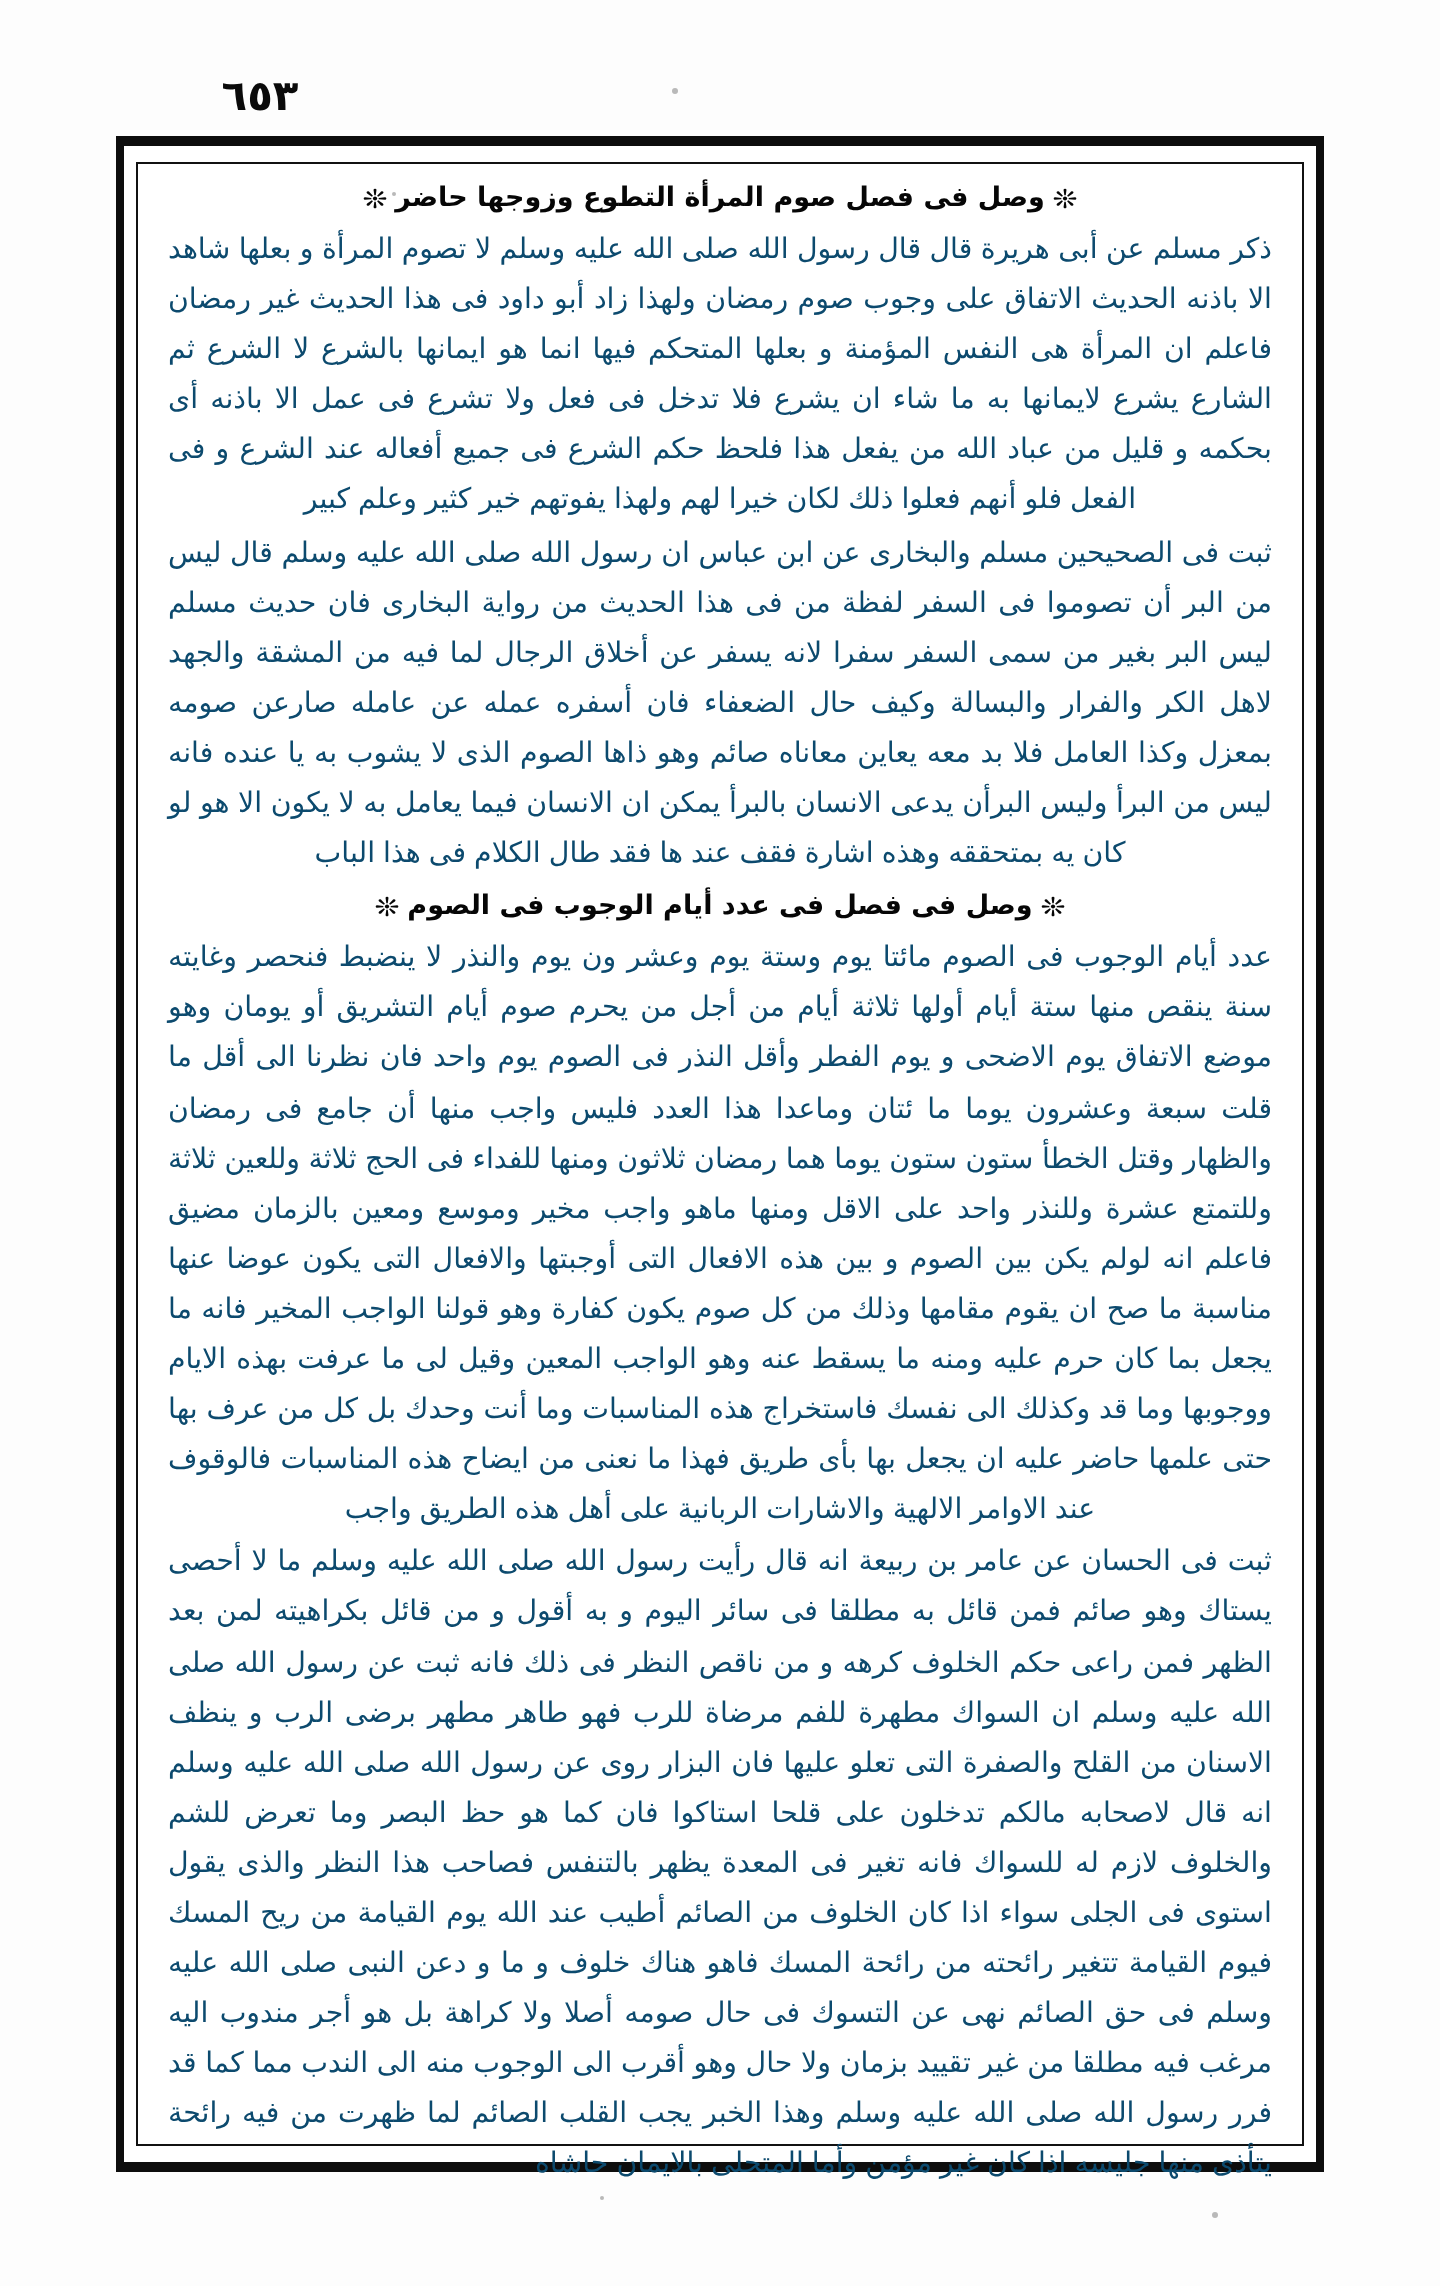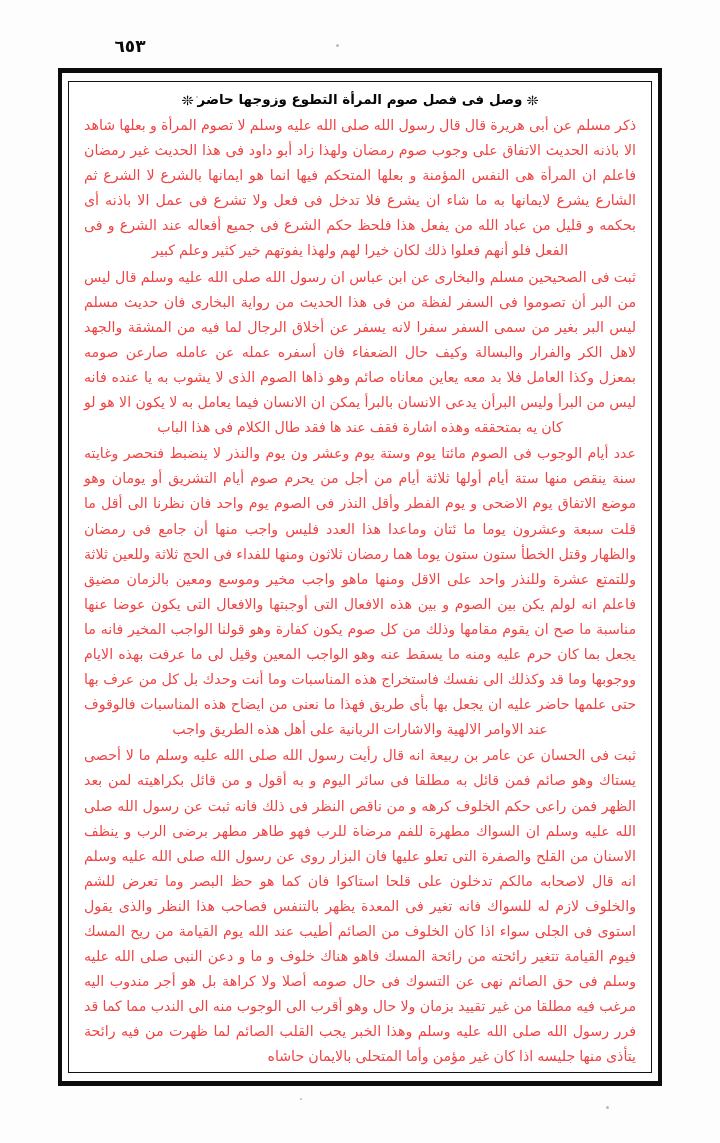--- a/index.html
+++ b/index.html
@@ -19,21 +19,21 @@
   }
 
   
   .folio {
     position: absolute;
     top: 36px;
     left: 0;
     width: 260px;
     text-align: center;
     font-family: "DejaVu Sans", sans-serif;
-    font-size: 17px;
+    font-size: 21px;
     font-weight: bold;
     color: #0a0a0a;
     letter-spacing: 0.5px;
     direction: rtl;
   }
 
   
   .frame-outer {
     position: absolute;
     top: 68px;
@@ -100,21 +100,21 @@
 
   
   .para {
     font-size: 14.2px;
     line-height: 25.1px;
     text-align: justify;
     text-align-last: center;
     margin: 0 0 1px 0;
     word-spacing: -0.5px;
     letter-spacing: -0.35px;
-    color: #ef4444;
+    color: #0c4a6e;
   }
   .para.flush {
     text-align-last: right;
   }
   .para.tail {
     text-align-last: center;
   }
 
   
   .speck {
@@ -137,20 +137,23 @@
 
   <div class="textcol">
 
     <div class="heading">
       <span class="orn">❊</span><span class="htext">وصل فى فصل صوم المرأة التطوع وزوجها حاضر</span><span class="orn">❊</span>
     </div>
     <p class="para tail">ذكر مسلم عن أبى هريرة قال قال رسول الله صلى الله عليه وسلم لا تصوم المرأة و بعلها شاهد الا باذنه الحديث الاتفاق على وجوب صوم رمضان ولهذا زاد أبو داود فى هذا الحديث غير رمضان فاعلم ان المرأة هى النفس المؤمنة و بعلها المتحكم فيها انما هو ايمانها بالشرع لا الشرع ثم الشارع يشرع لايمانها به ما شاء ان يشرع فلا تدخل فى فعل ولا تشرع فى عمل الا باذنه أى بحكمه و قليل من عباد الله من يفعل هذا فلحظ حكم الشرع فى جميع أفعاله عند الشرع و فى الفعل فلو أنهم فعلوا ذلك لكان خيرا لهم ولهذا يفوتهم خير كثير وعلم كبير</p>
 
     <p class="para tail">ثبت فى الصحيحين مسلم والبخارى عن ابن عباس ان رسول الله صلى الله عليه وسلم قال ليس من البر أن تصوموا فى السفر لفظة من فى هذا الحديث من رواية البخارى فان حديث مسلم ليس البر بغير من سمى السفر سفرا لانه يسفر عن أخلاق الرجال لما فيه من المشقة والجهد لاهل الكر والفرار والبسالة وكيف حال الضعفاء فان أسفره عمله عن عامله صارعن صومه بمعزل وكذا العامل فلا بد معه يعاين معاناه صائم وهو ذاها الصوم الذى لا يشوب به يا عنده فانه ليس من البرأ وليس البرأن يدعى الانسان بالبرأ يمكن ان الانسان فيما يعامل به لا يكون الا هو لو كان يه بمتحققه وهذه اشارة فقف عند ها فقد طال الكلام فى هذا الباب</p>
 
+    <div class="heading">
+      <span class="orn">❊</span><span class="htext">وصل فى فصل فى عدد أيام الوجوب فى الصوم</span><span class="orn">❊</span>
+    </div>
     <p class="para tail">عدد أيام الوجوب فى الصوم مائتا يوم وستة يوم وعشر ون يوم والنذر لا ينضبط فنحصر وغايته سنة ينقص منها ستة أيام أولها ثلاثة أيام من أجل من يحرم صوم أيام التشريق أو يومان وهو موضع الاتفاق يوم الاضحى و يوم الفطر وأقل النذر فى الصوم يوم واحد فان نظرنا الى أقل ما قلت سبعة وعشرون يوما ما ئتان وماعدا هذا العدد فليس واجب منها أن جامع فى رمضان والظهار وقتل الخطأ ستون ستون يوما هما رمضان ثلاثون ومنها للفداء فى الحج ثلاثة وللعين ثلاثة وللتمتع عشرة وللنذر واحد على الاقل ومنها ماهو واجب مخير وموسع ومعين بالزمان مضيق فاعلم انه لولم يكن بين الصوم و بين هذه الافعال التى أوجبتها والافعال التى يكون عوضا عنها مناسبة ما صح ان يقوم مقامها وذلك من كل صوم يكون كفارة وهو قولنا الواجب المخير فانه ما يجعل بما كان حرم عليه ومنه ما يسقط عنه وهو الواجب المعين وقيل لى ما عرفت بهذه الايام ووجوبها وما قد وكذلك الى نفسك فاستخراج هذه المناسبات وما أنت وحدك بل كل من عرف بها حتى علمها حاضر عليه ان يجعل بها بأى طريق فهذا ما نعنى من ايضاح هذه المناسبات فالوقوف عند الاوامر الالهية والاشارات الربانية على أهل هذه الطريق واجب</p>
 
     <p class="para flush">ثبت فى الحسان عن عامر بن ربيعة انه قال رأيت رسول الله صلى الله عليه وسلم ما لا أحصى يستاك وهو صائم فمن قائل به مطلقا فى سائر اليوم و به أقول و من قائل بكراهيته لمن بعد الظهر فمن راعى حكم الخلوف كرهه و من ناقص النظر فى ذلك فانه ثبت عن رسول الله صلى الله عليه وسلم ان السواك مطهرة للفم مرضاة للرب فهو طاهر مطهر برضى الرب و ينظف الاسنان من القلح والصفرة التى تعلو عليها فان البزار روى عن رسول الله صلى الله عليه وسلم انه قال لاصحابه مالكم تدخلون على قلحا استاكوا فان كما هو حظ البصر وما تعرض للشم والخلوف لازم له للسواك فانه تغير فى المعدة يظهر بالتنفس فصاحب هذا النظر والذى يقول استوى فى الجلى سواء اذا كان الخلوف من الصائم أطيب عند الله يوم القيامة من ريح المسك فيوم القيامة تتغير رائحته من رائحة المسك فاهو هناك خلوف و ما و دعن النبى صلى الله عليه وسلم فى حق الصائم نهى عن التسوك فى حال صومه أصلا ولا كراهة بل هو أجر مندوب اليه مرغب فيه مطلقا من غير تقييد بزمان ولا حال وهو أقرب الى الوجوب منه الى الندب مما كما قد فرر رسول الله صلى الله عليه وسلم وهذا الخبر يجب القلب الصائم لما ظهرت من فيه رائحة يتأذى منها جليسه اذا كان غير مؤمن وأما المتحلى بالايمان حاشاه</p>
 
   </div>
 
   <div class="speck" style="left:336px;top:44px;width:3px;height:3px;"></div>
   <div class="speck" style="left:196px;top:96px;width:2px;height:2px;"></div>
   <div class="speck" style="left:606px;top:1106px;width:3px;height:3px;"></div>
   <div class="speck" style="left:300px;top:1098px;width:2px;height:2px;"></div>

